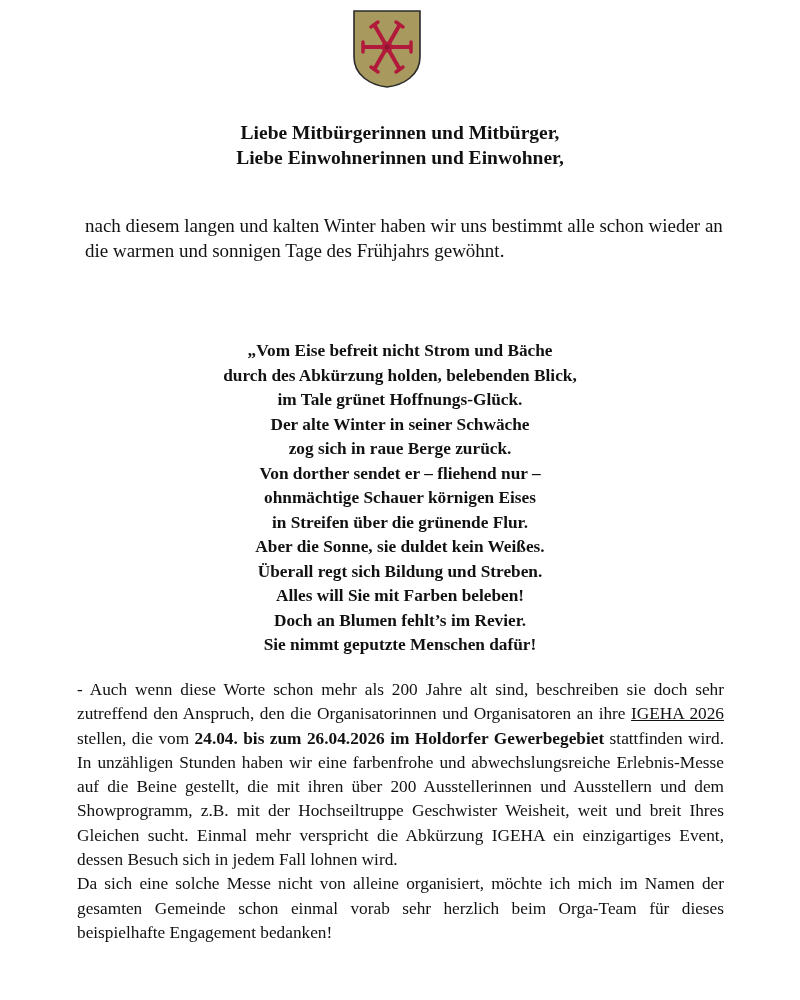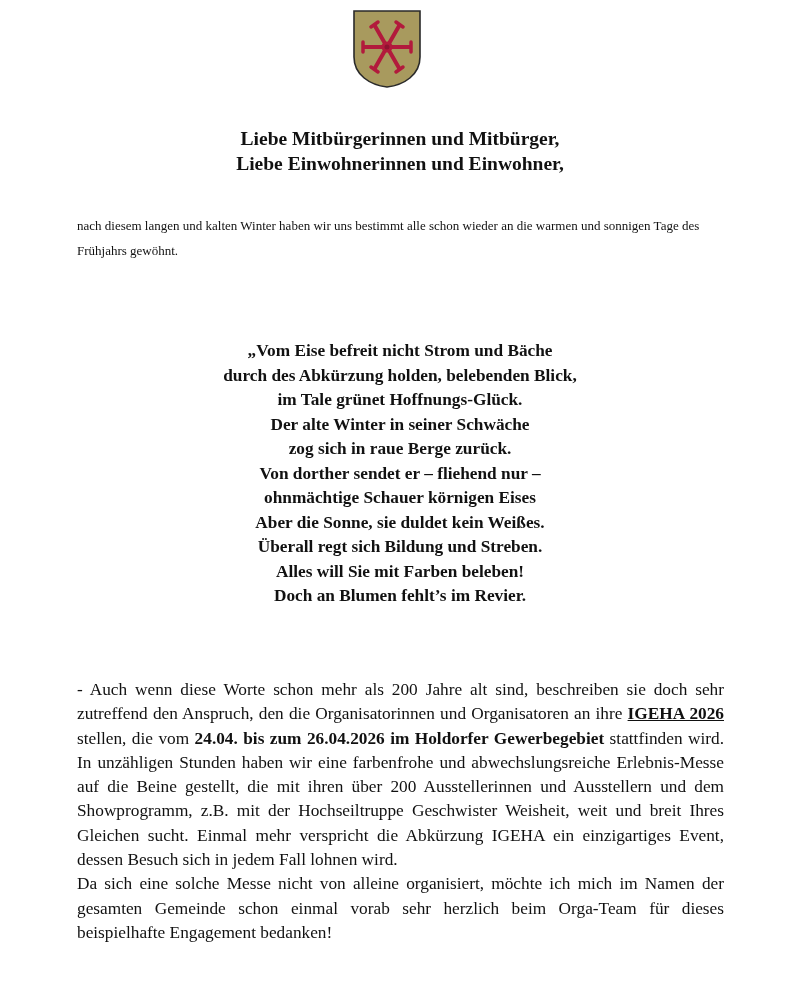--- a/index.html
+++ b/index.html
@@ -2,40 +2,40 @@
 <html><head>
   <meta charset="utf-8">
   <style>
     html, body { margin: 0; padding: 0; background: #ffffff; }
     body {
       width: 800px; height: 1000px; position: relative; overflow: hidden;
       font-family: "Liberation Serif", serif; color: #111111;
     }
     .crest { position: absolute; left: 352px; top: 9px; width: 70px; height: 80px; }
     .salutation {
-      position: absolute; left: 0; top: 126px; width: 800px; text-align: center;
+      position: absolute; left: 0; top: 120px; width: 800px; text-align: center;
       font-weight: bold; font-size: 19.5px; line-height: 25px;
     }
     .intro {
-      position: absolute; left: 77px; top: 214px; width: 647px;
-      font-size: 13px; line-height: 24.5px;
+      position: absolute; left: 85px; top: 214px; width: 647px;
+      font-size: 19px; line-height: 24.5px;
     }
     .intro p { margin: 0; }
     .poem {
       position: absolute; left: 0; top: 339px; width: 800px; text-align: center;
       font-weight: bold; font-size: 17.3px; line-height: 24.5px;
     }
     .poem div { white-space: nowrap; }
     .body-text {
       position: absolute; left: 77px; top: 678px; width: 647px;
       font-size: 17.3px; line-height: 24.3px; text-align: justify;
     }
     .body-text p { margin: 0; }
     .b { font-weight: bold; }
-    .u { font-weight: bold; text-decoration: underline; }
+    .u { font-weight: normal; text-decoration: underline; }
   </style>
 </head>
 <body>
 
 <div class="crest">
   <svg width="70" height="80" viewBox="0 0 70 80">
     <path d="M2 2 H68 V48 C68 66 52 76 35 78 C18 76 2 66 2 48 Z" fill="#a89a5e" stroke="#2a2a2a" stroke-width="1.6"></path>
     <g stroke="#b21a3c" stroke-linecap="round" fill="none">
       <line x1="35" y1="38" x2="12" y2="38" stroke-width="4"></line>
       <line x1="35" y1="38" x2="58" y2="38" stroke-width="4"></line>
@@ -65,22 +65,24 @@
 </div>
 
 <div class="poem">
   <div>„Vom Eise befreit nicht Strom und Bäche</div>
   <div>durch des Abkürzung holden, belebenden Blick,</div>
   <div>im Tale grünet Hoffnungs-Glück.</div>
   <div>Der alte Winter in seiner Schwäche</div>
   <div>zog sich in raue Berge zurück.</div>
   <div>Von dorther sendet er – fliehend nur –</div>
   <div>ohnmächtige Schauer körnigen Eises</div>
+  <div>in Streifen über die grünende Flur.</div>
   <div>Aber die Sonne, sie duldet kein Weißes.</div>
   <div>Überall regt sich Bildung und Streben.</div>
   <div>Alles will Sie mit Farben beleben!</div>
   <div>Doch an Blumen fehlt’s im Revier.</div>
+  <div>Sie nimmt geputzte Menschen dafür!</div>
 </div>
 
 <div class="body-text">
   <p><span>- Auch wenn diese Worte schon mehr als 200 Jahre alt sind, beschreiben sie doch sehr zutreffend den Anspruch, den die Organisatorinnen und Organisatoren an ihre </span><span class="u">IGEHA 2026</span><span> stellen, die vom </span><span class="b">24.04. bis zum 26.04.2026 im Holdorfer Gewerbegebiet</span><span> stattfinden wird. In unzähligen Stunden haben wir eine farbenfrohe und abwechslungsreiche Erlebnis-Messe auf die Beine gestellt, die mit ihren über 200 Ausstellerinnen und Ausstellern und dem Showprogramm, z.B. mit der Hochseiltruppe Geschwister Weisheit, weit und breit Ihres Gleichen sucht. Einmal mehr verspricht die Abkürzung IGEHA ein einzigartiges Event, dessen Besuch sich in jedem Fall lohnen wird.</span></p>
   <p>Da sich eine solche Messe nicht von alleine organisiert, möchte ich mich im Namen der gesamten Gemeinde schon einmal vorab sehr herzlich beim Orga-Team für dieses beispielhafte Engagement bedanken!</p>
 </div>
 
 </body></html>

